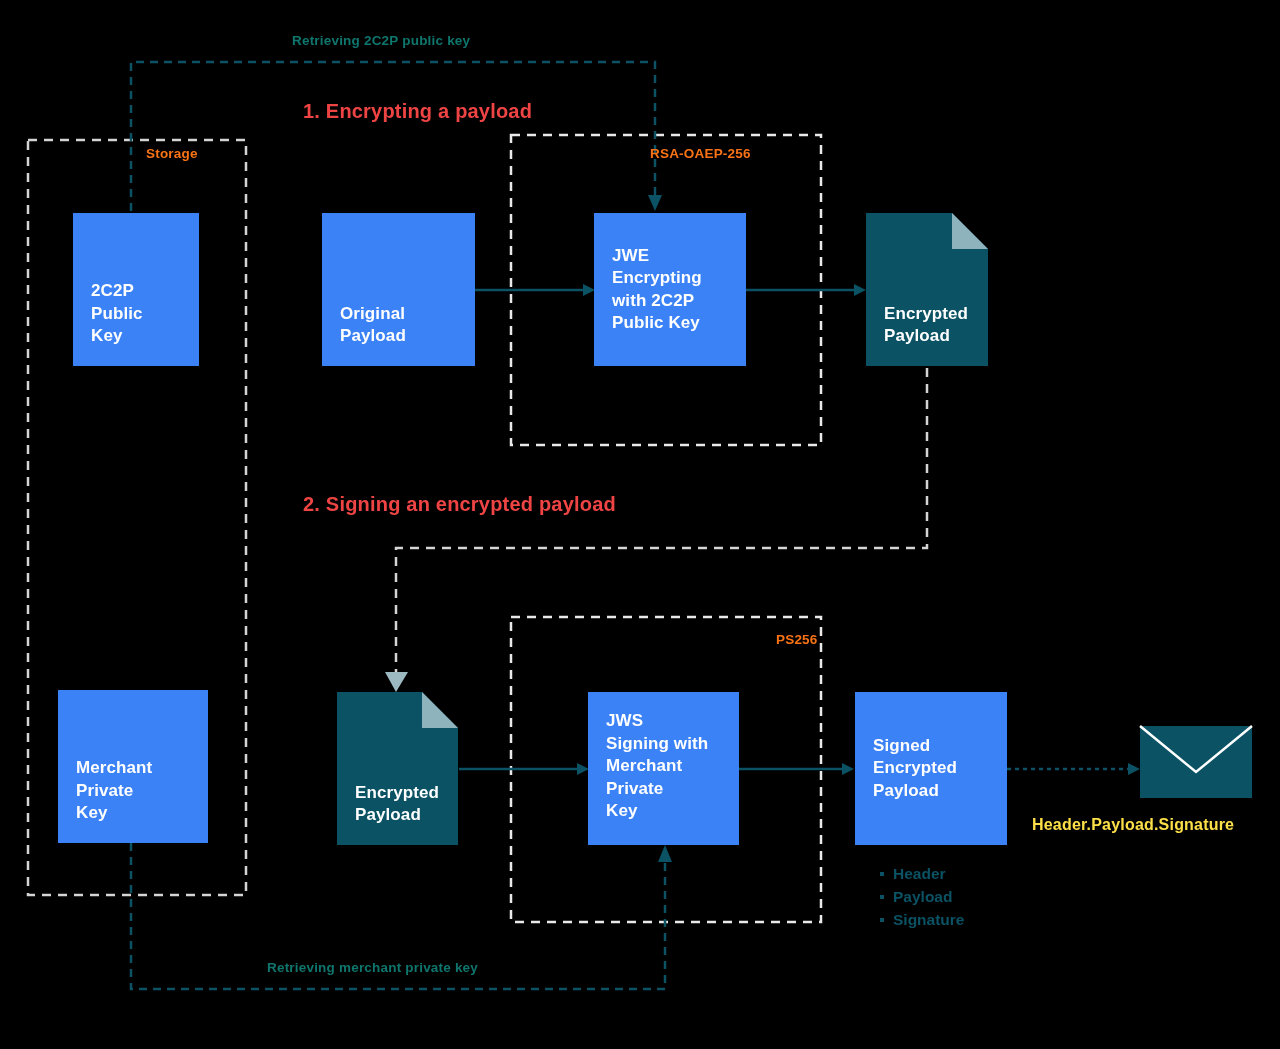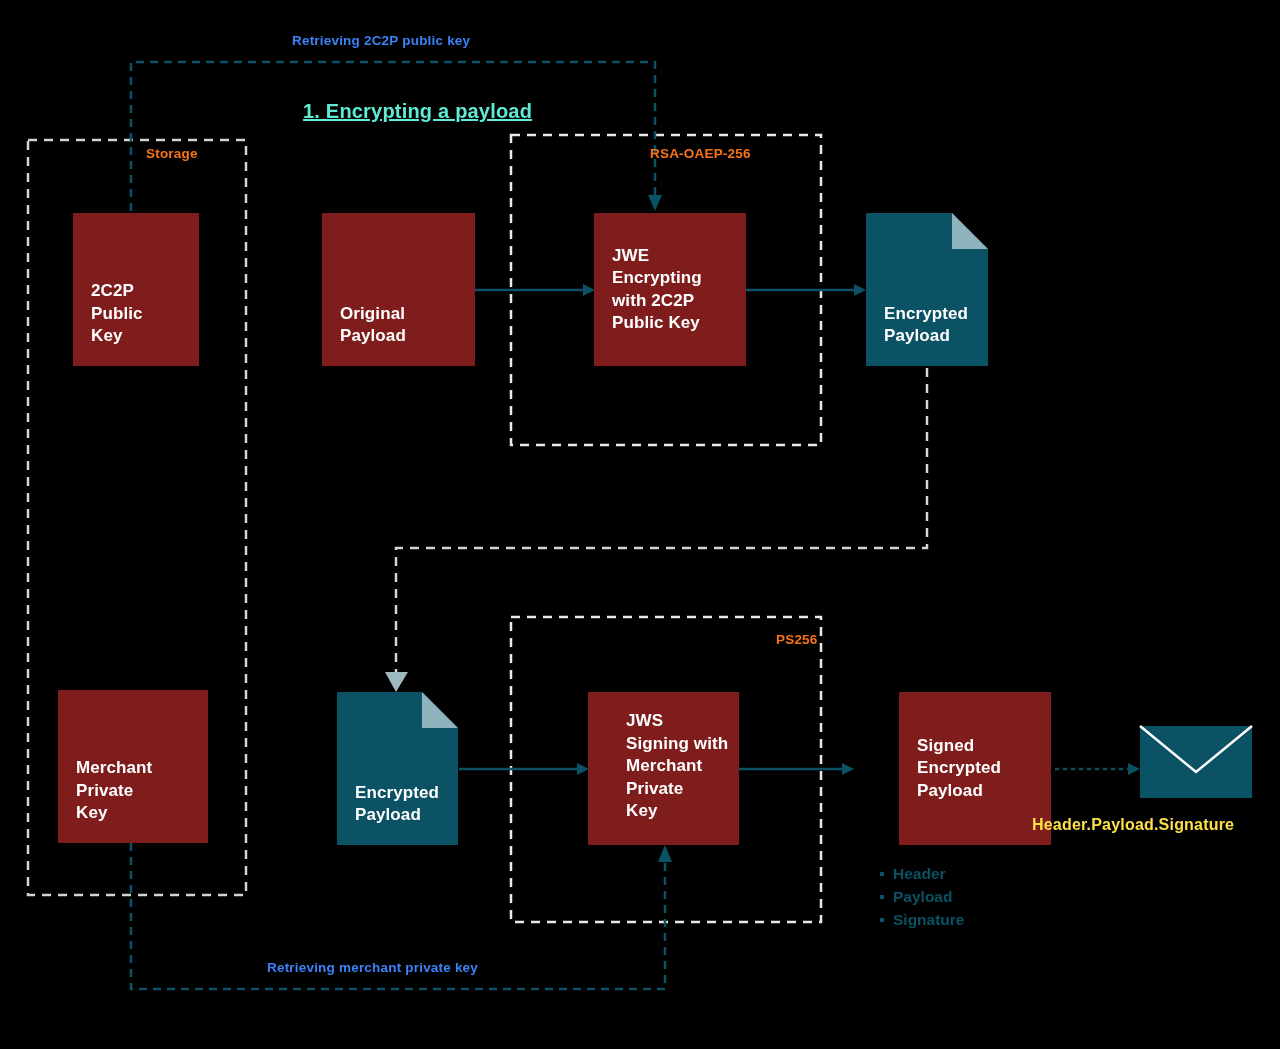--- a/index.html
+++ b/index.html
@@ -20,56 +20,55 @@
   .svg-layer {
     position: absolute;
     left: 0;
     top: 0;
     width: 1280px;
     height: 1049px;
   }
   .node {
     position: absolute;
     box-sizing: border-box;
-    background: #7f1d1d;
+    background: #3b82f6;
     color: #ffffff;
     font-size: 17px;
     font-weight: bold;
     line-height: 1.33;
     letter-spacing: 0.1px;
   }
   .node .label {
     position: absolute;
     left: 18px;
     right: 10px;
     white-space: pre-line;
   }
   .node.bottom-text .label { bottom: 18px; }
-  .node.top-text .label { top: 18px; margin-left: 20px; }
+  .node.top-text .label { top: 18px; }
   .node.mid-text .label { top: 50%; transform: translateY(-50%); }
 
   .group-label {
     position: absolute;
     color: #f97316;
     font-size: 13.5px;
     font-weight: bold;
     letter-spacing: 0.2px;
     white-space: nowrap;
   }
   .group-label.gray {
-    color: #3b82f6;
+    color: #0f766e;
   }
   .section-title {
     position: absolute;
-    color: #5eead4;
+    color: #ef4444;
     font-size: 20px;
     font-weight: bold;
     letter-spacing: 0.2px;
     white-space: nowrap;
-    text-decoration: underline;
   }
   .caption {
     position: absolute;
     color: #fde047;
     font-size: 16px;
     font-weight: bold;
     letter-spacing: 0.2px;
     white-space: nowrap;
   }
   .bullets {
@@ -149,20 +148,21 @@
       <path d="M 422 692 L 458 728 L 422 728 Z" fill="#8fb3bd"></path>
     </g>
   </svg>
 
   <div class="group-label gray" style="left:292px; top:33px;">Retrieving 2C2P public key</div>
 
   <div class="group-label gray" style="left:243px; top:960px;margin-left:24px;">Retrieving merchant private key</div>
 
   <div class="section-title" style="left:303px; top:100px;">1. Encrypting a payload</div>
 
+  <div class="section-title" style="left:303px; top:493px;">2. Signing an encrypted payload</div>
 
   <div class="group-label" style="left:146px; top:146px;">Storage</div>
 
   <div class="group-label" style="left:650px; top:146px;">RSA-OAEP-256</div>
 
   <div class="group-label" style="left:776px; top:632px;">PS256</div>
 
   <div class="node bottom-text" style="left:73px; top:213px; width:126px; height:153px;">
     <span class="label">2C2P Public
 Key</span>
@@ -197,21 +197,21 @@
   </div>
 
   <div class="node top-text" style="left:588px; top:692px; width:151px; height:153px;">
     <span class="label">JWS
 Signing with
 Merchant
 Private
 Key</span>
   </div>
 
-  <div class="node mid-text" style="left:855px; top:692px; width:152px; height:153px;margin-left:44px;">
+  <div class="node mid-text" style="left:855px; top:692px; width:152px; height:153px;">
     <span class="label">Signed
 Encrypted
 Payload</span>
   </div>
 
   <div class="caption" style="left:1032px; top:816px;">Header.Payload.Signature</div>
 
   <ul class="bullets" style="left:872px; top:855px;">
     <li>Header</li>
     <li>Payload</li>

